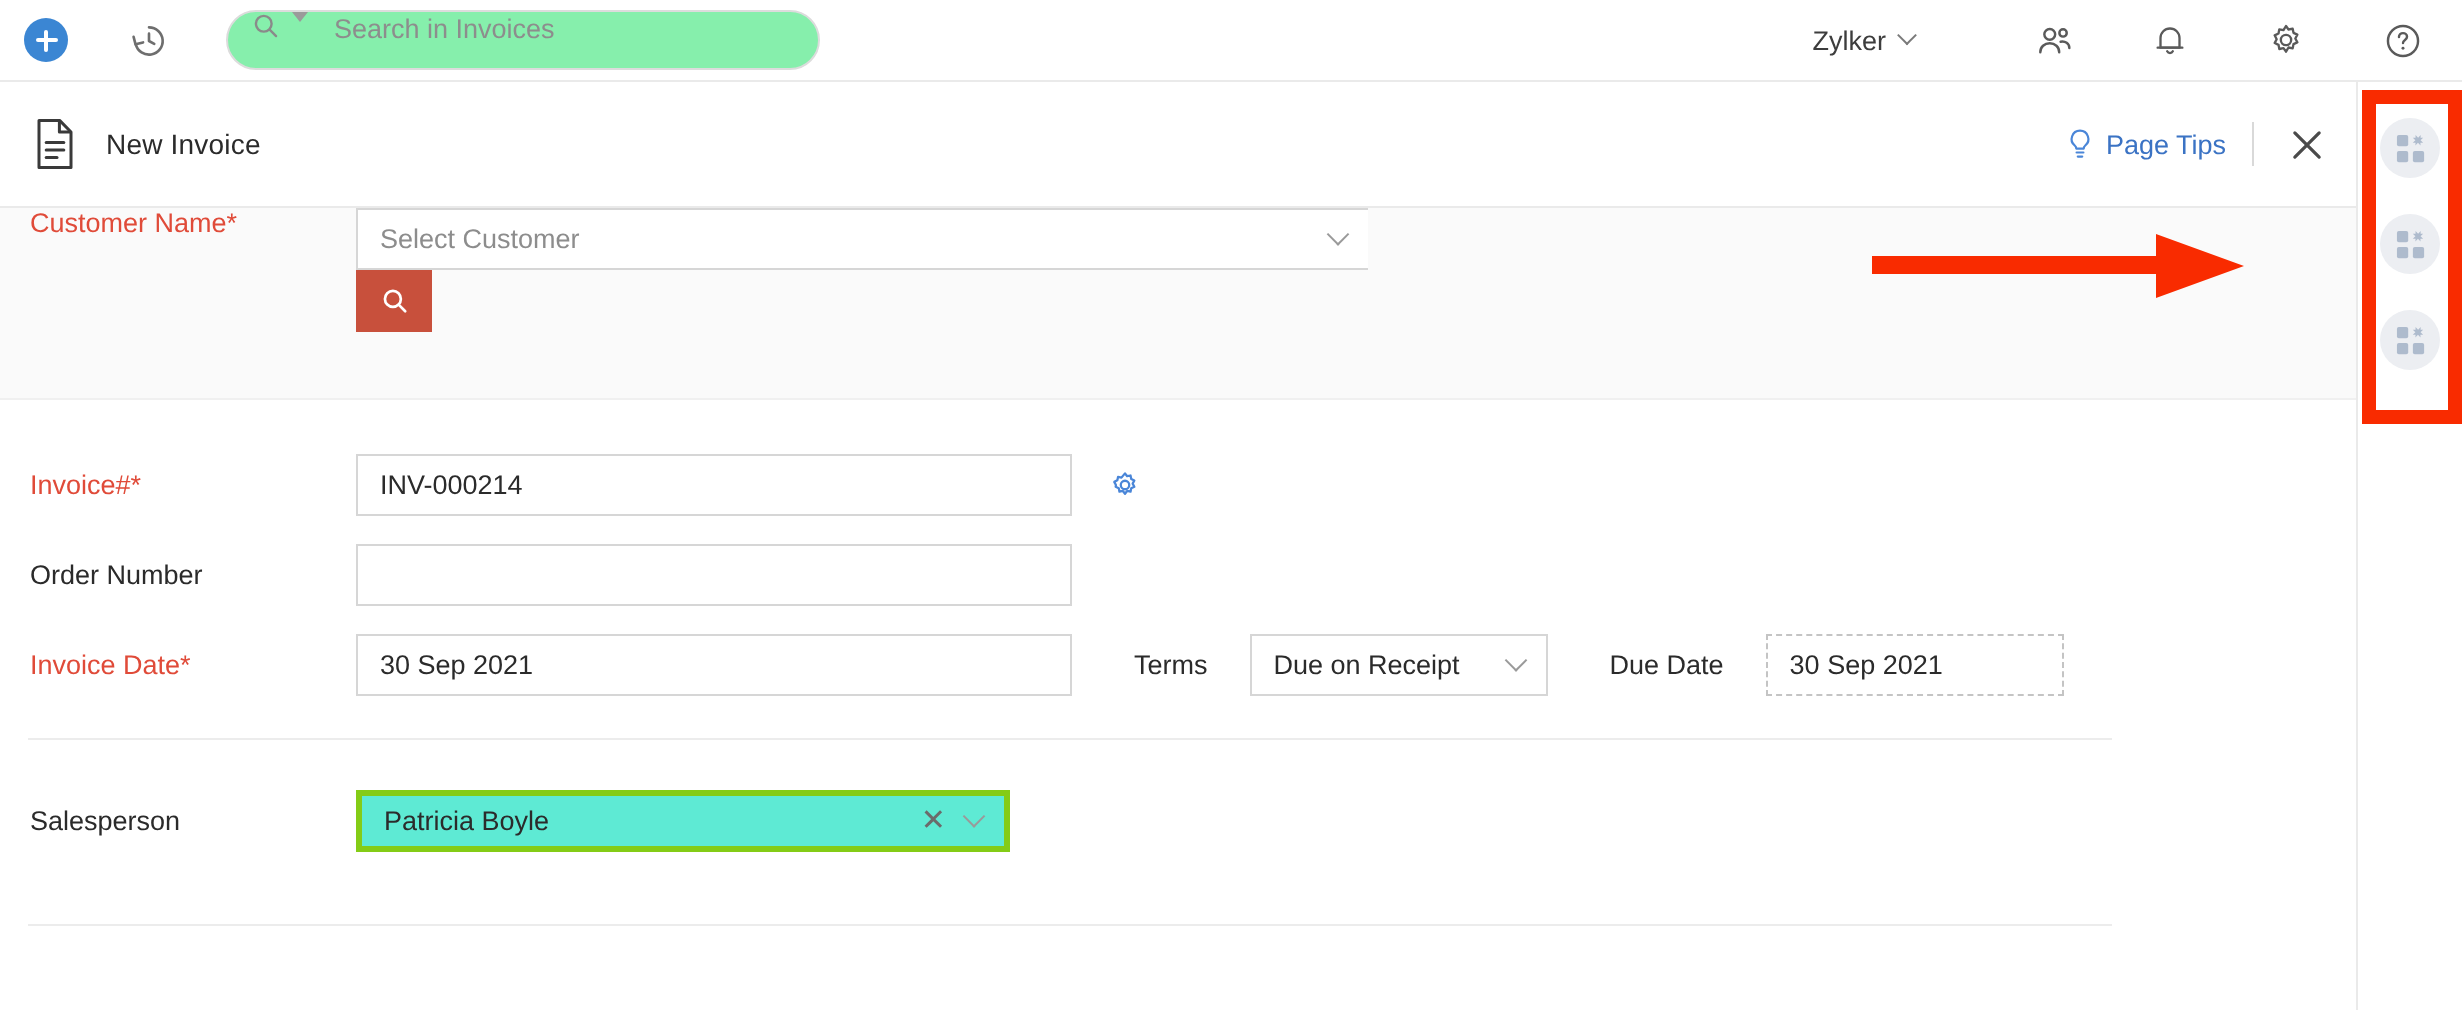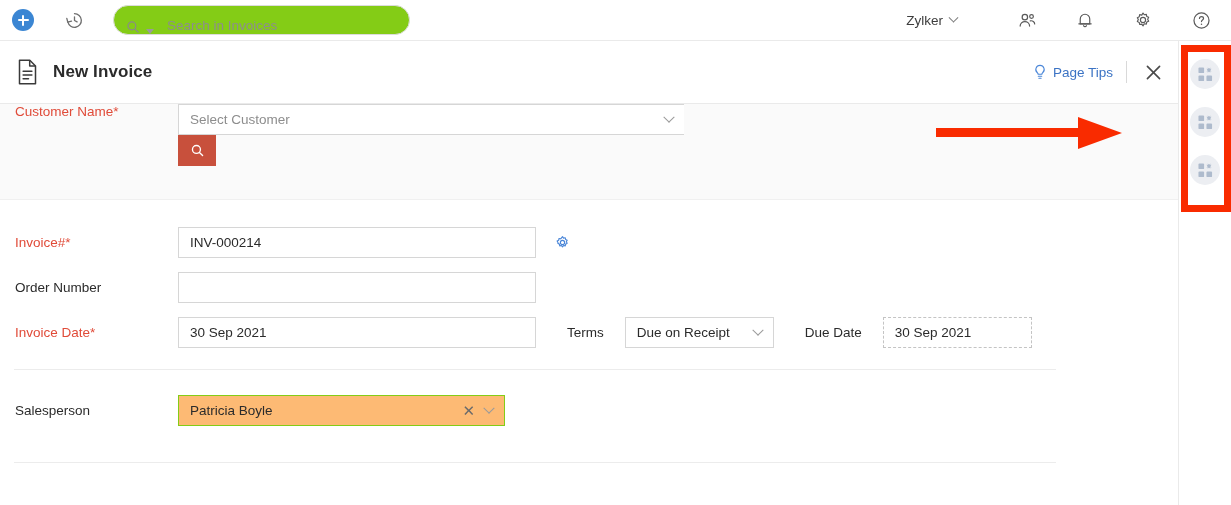--- a/index.html
+++ b/index.html
@@ -45,23 +45,23 @@
     cursor: pointer;
     flex: 0 0 auto;
   }
 
   .searchbox {
     margin-left: 27px;
     width: 297px;
     height: 30px;
     border: 1px solid #dcdcdc;
     border-radius: 16px;
-    background: #84cc16;
-    display: flex;
-    align-items: flex-end;
+    background: #86efac;
+    display: flex;
+    align-items: flex-start;
     padding: 0 12px;
     flex: 0 0 auto;
     cursor: text;
   }
   .searchbox .mag { flex: 0 0 auto; display:flex; align-items:center; }
   .searchbox .caret {
     width: 0; height: 0;
     border-left: 4px solid transparent;
     border-right: 4px solid transparent;
     border-top: 5px solid #9a9a9a;
@@ -109,23 +109,23 @@
     width: 1178px;
     height: 63px;
     background: #fff;
     border-bottom: 1px solid #eaeaea;
     display: flex;
     align-items: center;
   }
   .doc-icon { margin-left: 15px; display:flex; align-items:center; flex:0 0 auto; }
   .page-title {
     margin-left: 13px;
-    font-size: 17px;
-    color: #2b2b2b;
-    font-weight: bold;
+    font-size: 14px;
+    color: #2b2b2b;
+    font-weight: normal;
     letter-spacing: 0.1px;
   }
   .title-right {
     margin-left: auto;
     display: flex;
     align-items: center;
     padding-right: 12px;
   }
   .page-tips {
     display: flex; align-items: center;
@@ -280,22 +280,22 @@
     padding: 0 11px;
     font-size: 13.5px;
     color: #2b2b2b;
     flex: 0 0 auto;
     cursor: pointer;
   }
 
   .sp-select {
     width: 327px;
     height: 31px;
-    border: 1px solid #84cc16;
-    background: #fdba74;
+    border: 3px solid #84cc16;
+    background: #5eead4;
     display: flex;
     align-items: center;
     padding: 0 11px;
     font-size: 13.5px;
     color: #2b2b2b;
     position: relative;
     cursor: pointer;
   }
   .sp-select .clear-x {
     position: absolute; right: 29px;

